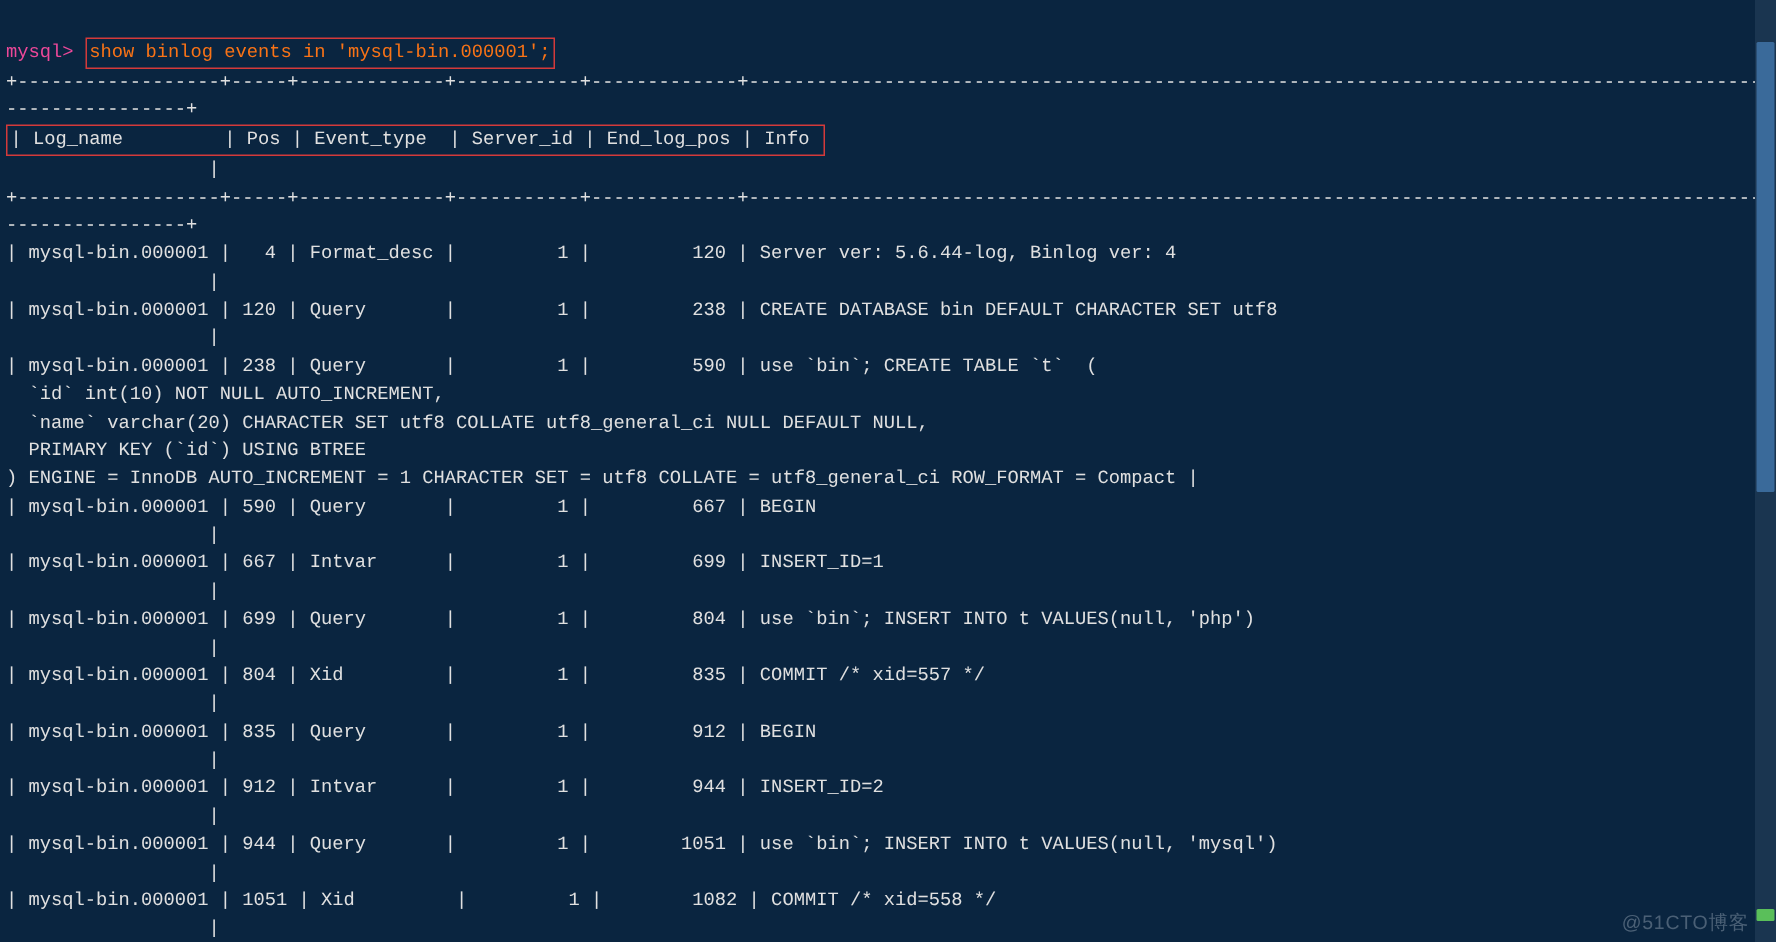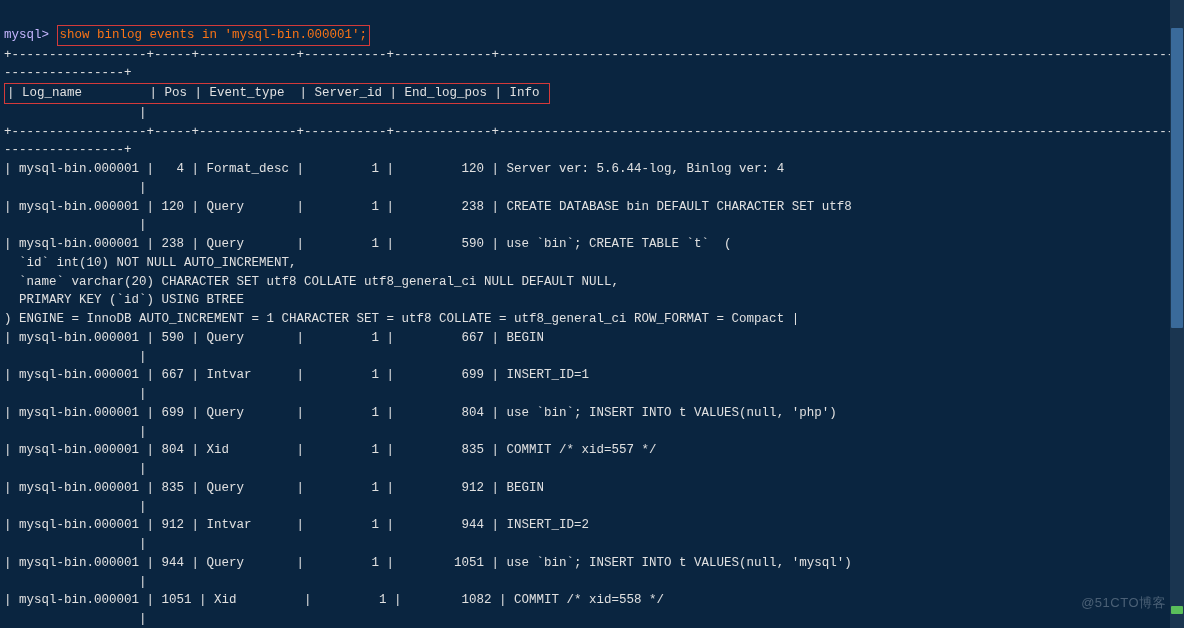--- a/index.html
+++ b/index.html
@@ -17,21 +17,21 @@
   }
   .terminal {
     background: #0a2540;
     padding: 6px 4px;
     white-space: pre;
     position: relative;
     height: 100%;
     box-sizing: border-box;
   }
   .prompt {
-    color: #c4b5fd;
+    color: #ec4899;
   }
   .cmd-box {
     border: 1px solid #d43a3a;
     padding: 0 2px;
     display: inline-block;
     color: #f97316;
   }
   .hdr-box {
     border: 1px solid #d43a3a;
     padding: 0 2px;
@@ -39,21 +39,21 @@
     color: #e0e0e0;
   }
   .sep {
     color: #e0e0e0;
     overflow: hidden;
     width: 100%;
   }
   .watermark {
     position: absolute;
     right: 18px;
-    bottom: 16px;
+    bottom: 4px;
     color: #8a9aaa;
     opacity: 0.5;
     font-family: sans-serif;
     font-size: 13px;
     letter-spacing: 0.5px;
   }
   .scrollbar {
     position: absolute;
     right: 0;
     top: 0;

